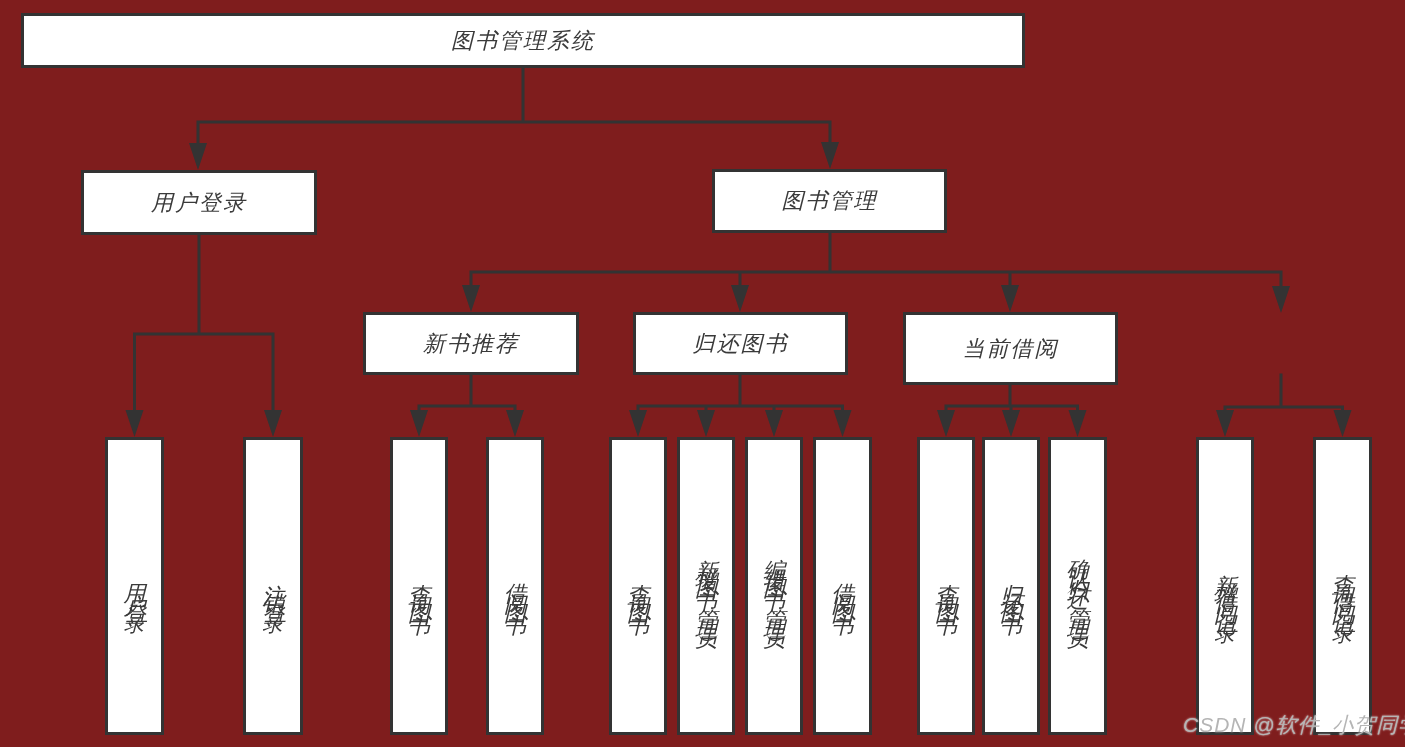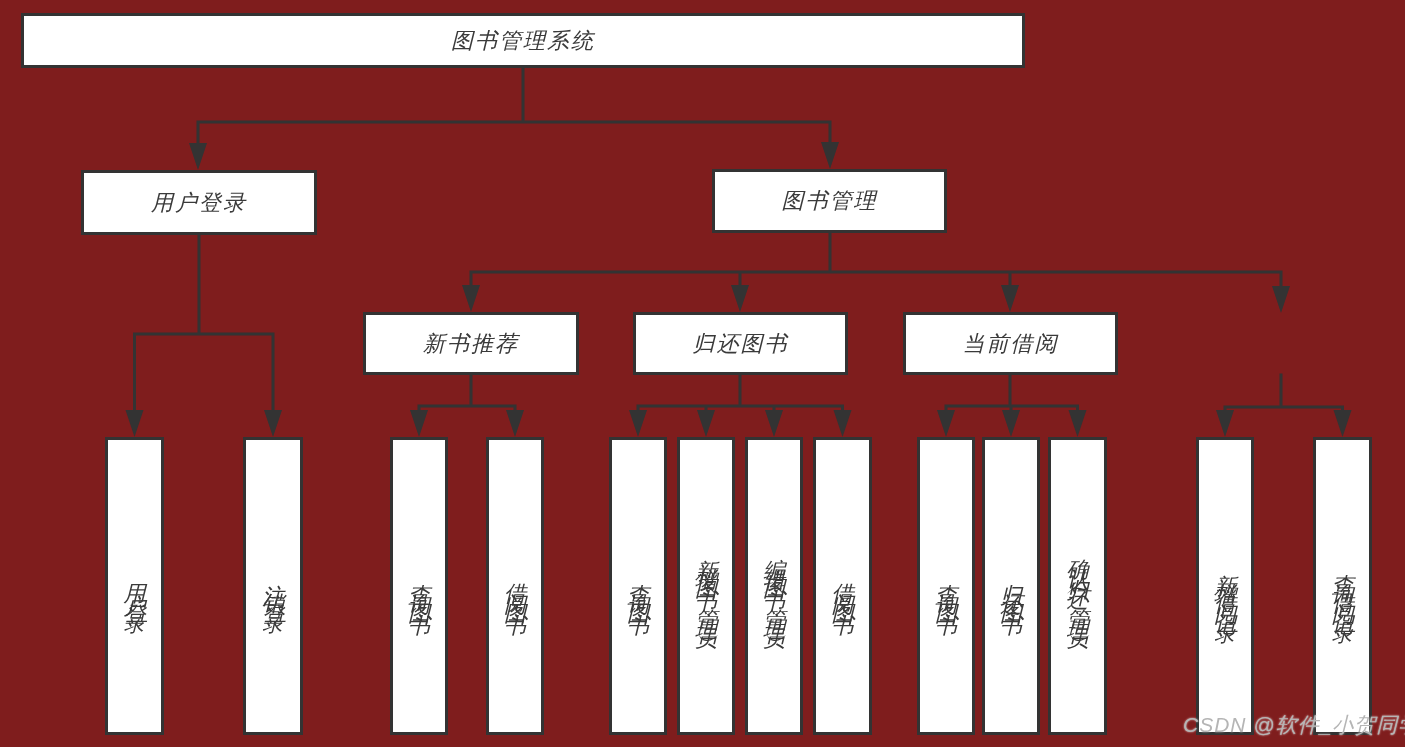--- a/index.html
+++ b/index.html
@@ -95,21 +95,21 @@
   <div class="node h" style="left:363px;top:312px;width:216px;height:63px">
     <span class="lbl">新书推荐</span>
   </div>
 
   <div class="node h" style="left:712px;top:169px;width:235px;height:64px">
     <span class="lbl">图书管理</span>
   </div>
   <div class="node h" style="left:633px;top:312px;width:215px;height:63px">
     <span class="lbl">归还图书</span>
   </div>
-  <div class="node h" style="left:903px;top:312px;width:215px;height:63px">
+  <div class="node h" style="left:903px;top:312px;width:215px;height:73px">
     <span class="lbl">当前借阅</span>
   </div>
 
   <div class="node v" style="left:105px;top:437px;width:59px;height:298px">
     <span class="lbl">用户登录</span>
   </div>
   <div class="node v" style="left:243px;top:437px;width:60px;height:298px">
     <span class="lbl">注销登录</span>
   </div>
 

